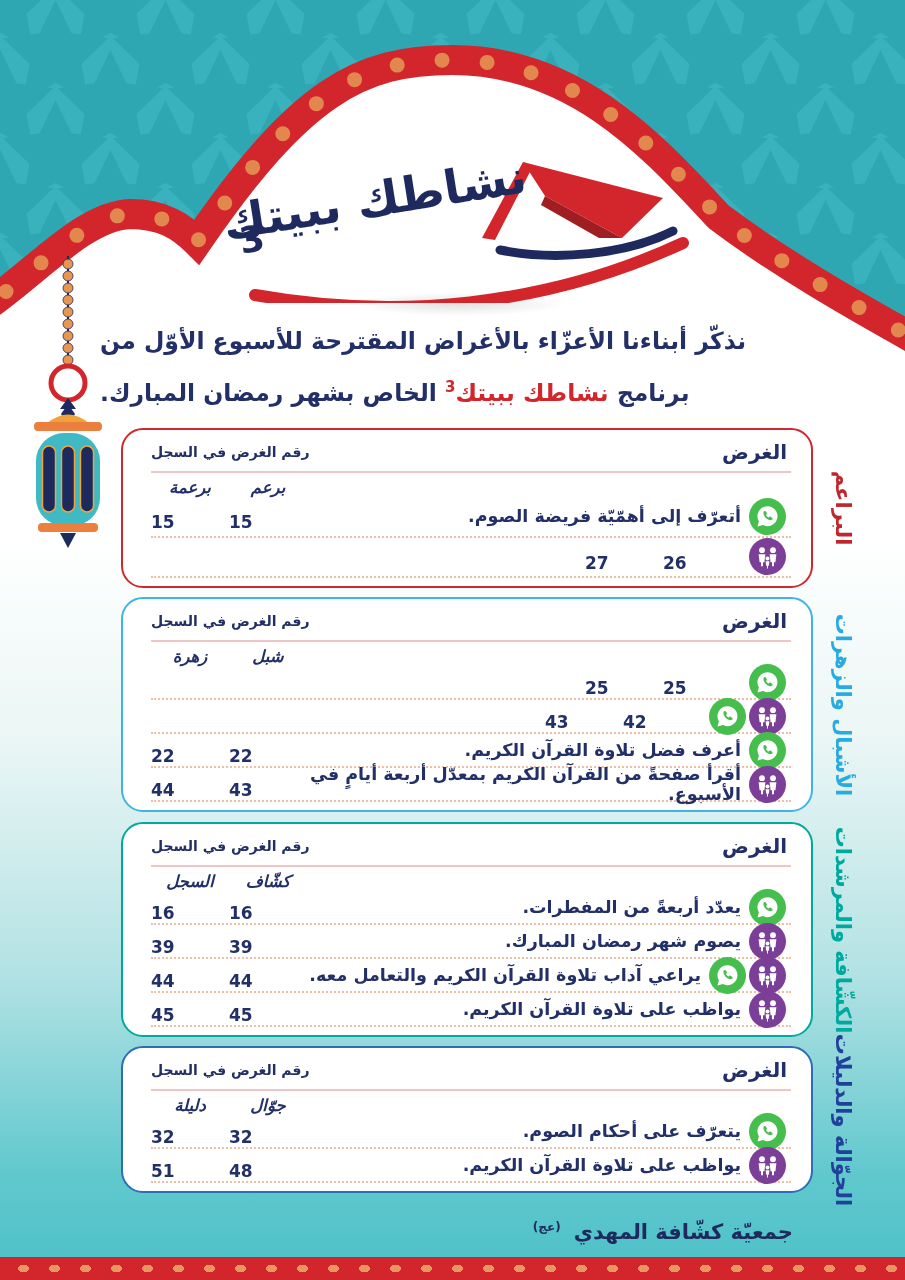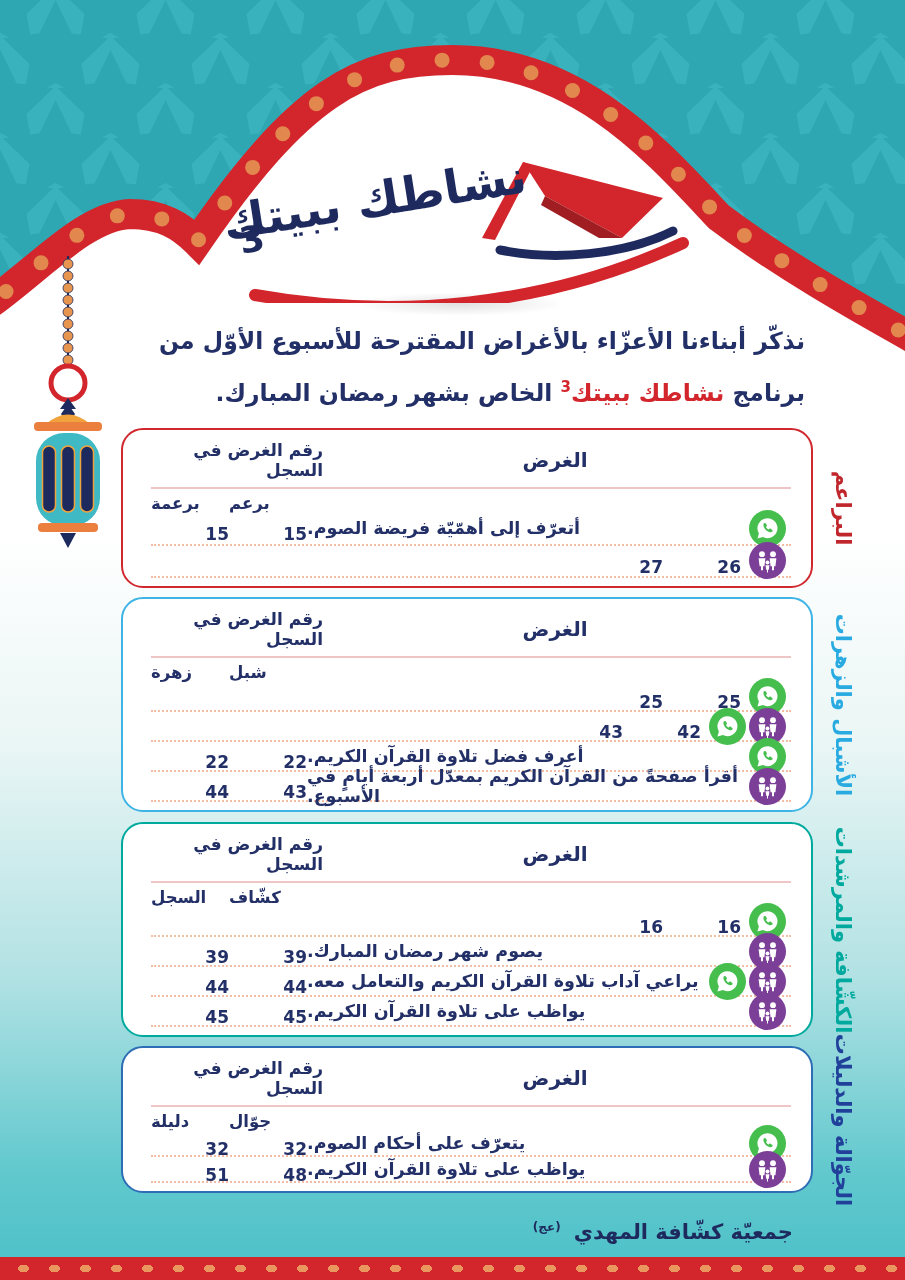--- a/index.html
+++ b/index.html
@@ -4,41 +4,41 @@
 <style>
   html,body{margin:0;padding:0;background:#888;}
   .page{position:relative;width:905px;height:1280px;overflow:hidden;margin:0 auto;
         font-family:"DejaVu Sans",sans-serif;
         background:linear-gradient(180deg,#ffffff 0%,#ffffff 42%,#eaf6f5 58%,#b3e2e4 76%,#5fc8cd 92%,#4cc0c8 100%);}
   .banner{position:absolute;top:0;left:0;}
   .lantern{position:absolute;left:22px;top:256px;}
   .logo{position:absolute;left:190px;top:128px;}
   .logo-shadow{position:absolute;left:352px;top:292px;width:215px;height:24px;border-radius:50%;
         background:radial-gradient(ellipse at center, rgba(70,70,80,.16), rgba(70,70,80,0) 70%);}
-  .intro{position:absolute;left:100px;top:318px;width:705px;direction:rtl;text-align:right;
+  .intro{position:absolute;left:100px;top:318px;width:705px;direction:rtl;text-align:left;
         font-weight:700;font-size:23.5px;line-height:46px;color:#233067;}
   .intro .hl{color:#d2262c;}
   .intro sup{color:#d2262c;font-size:15px;font-weight:700;}
   .tbl{position:absolute;left:121px;width:692px;}
   .t1{top:428px;height:160px}.t2{top:597px;height:215px}.t3{top:822px;height:215px}.t4{top:1046px;height:147px}
   .box{direction:rtl;height:100%;box-sizing:border-box;background:#fff;border:2px solid #c00;
        border-radius:22px;padding:10px 20px 8px 28px;display:flex;flex-direction:column;}
   .thead{display:flex;align-items:center;border-bottom:2px solid #eec6c6;padding-bottom:7px;
        color:#233067;font-weight:700;font-size:20px;flex:none;}
-  .thead .purpose{flex:1;text-align:center;padding-right:4px;}
-  .thead .reg{width:172px;text-align:right;font-size:17px;}
+  .thead .purpose{flex:1;text-align:right;padding-right:4px;}
+  .thead .reg{width:172px;text-align:left;font-size:14px;}
   .subhead{display:flex;color:#233067;font-weight:700;font-size:16.5px;padding-top:5px;flex:none;}
   .subhead .sp{flex:1}
-  .subhead .c{width:78px;text-align:left;}
+  .subhead .c{width:78px;text-align:center;font-style:italic;}
   .row{flex:1;display:flex;align-items:center;border-bottom:2px dotted #f2bda2;color:#233067;
        font-weight:700;min-height:0;padding:1px 0;}
   .row .icons{display:flex;align-items:center;flex:none;margin-left:8px;margin-right:2px;}
   .row .icons svg{display:block;margin-right:3px;}
-  .row .txt{flex:1;font-size:17.5px;text-align:left;line-height:1.15;}
-  .row .num{width:78px;text-align:right;font-size:17px;flex:none;margin-top:12px;}
+  .row .txt{flex:1;font-size:17.5px;text-align:right;line-height:1.15;}
+  .row .num{width:78px;text-align:left;font-size:17px;flex:none;margin-top:12px;}
   .vlabel{position:absolute;top:0;bottom:0;left:100%;width:60px;display:flex;align-items:center;
        justify-content:center;}
   .vlabel span{transform:rotate(90deg);white-space:nowrap;font-weight:700;font-size:21px;}
   .footer{position:absolute;left:0;right:0;bottom:30px;height:36px;display:flex;direction:rtl;
        justify-content:space-between;align-items:center;padding:0 112px;
        color:#1e2a5e;font-weight:700;font-size:21px;}
   .footer .emblem{font-size:12px;vertical-align:super;margin:0 13px;}
   .strip{position:absolute;left:0;right:0;bottom:0;height:23px;background-color:#d2262c;
        background-image:radial-gradient(ellipse 8px 5.5px at 50% 50%, #e9975f 70%, rgba(0,0,0,0) 71%);
        background-size:31px 23px;background-position:8px 50%;}
@@ -276,20 +276,21 @@
         <span class="c">السجل</span>
       </div>
       <div class="row">
         <span class="icons">
             <svg width="37" height="37" viewBox="0 0 37 37">
               <circle cx="18.5" cy="18.5" r="18.5" fill="#45be4e"></circle>
               <path d="M18.5 8.2a10 10 0 0 0-8.6 15.1L8.5 28.5l5.4-1.4a10 10 0 1 0 4.6-18.9z" fill="#fff"></path>
               <path d="M14.7 13.6c.3-.7 1.4-.8 1.9-.3l1.2 1.6c.3.4.2 1-.1 1.3l-.7.7c.5 1.1 1.5 2.1 2.6 2.6l.8-.7c.3-.3.9-.4 1.3-.1l1.6 1.2c.5.4.4 1.5-.3 1.9-.7.4-1.5.6-2.3.4-3-.8-5.4-3.2-6.2-6.2-.2-.8 0-1.7.2-2.4z" fill="#45be4e"></path>
             </svg>
           </span>
+        <span class="txt">يعدّد أربعةً من المفطرات.</span>
         <span class="num">16</span>
         <span class="num">16</span>
       </div>
       <div class="row">
         <span class="icons">
             <svg width="37" height="37" viewBox="0 0 37 37">
               <circle cx="18.5" cy="18.5" r="18.5" fill="#7c3f98"></circle>
               <g fill="#fff">
                 <circle cx="13" cy="12.2" r="2.9"></circle>
                 <path d="M9.6 16.2h6.8l-1 8h-1.4v4h-2v-4h-1.4z"></path>

